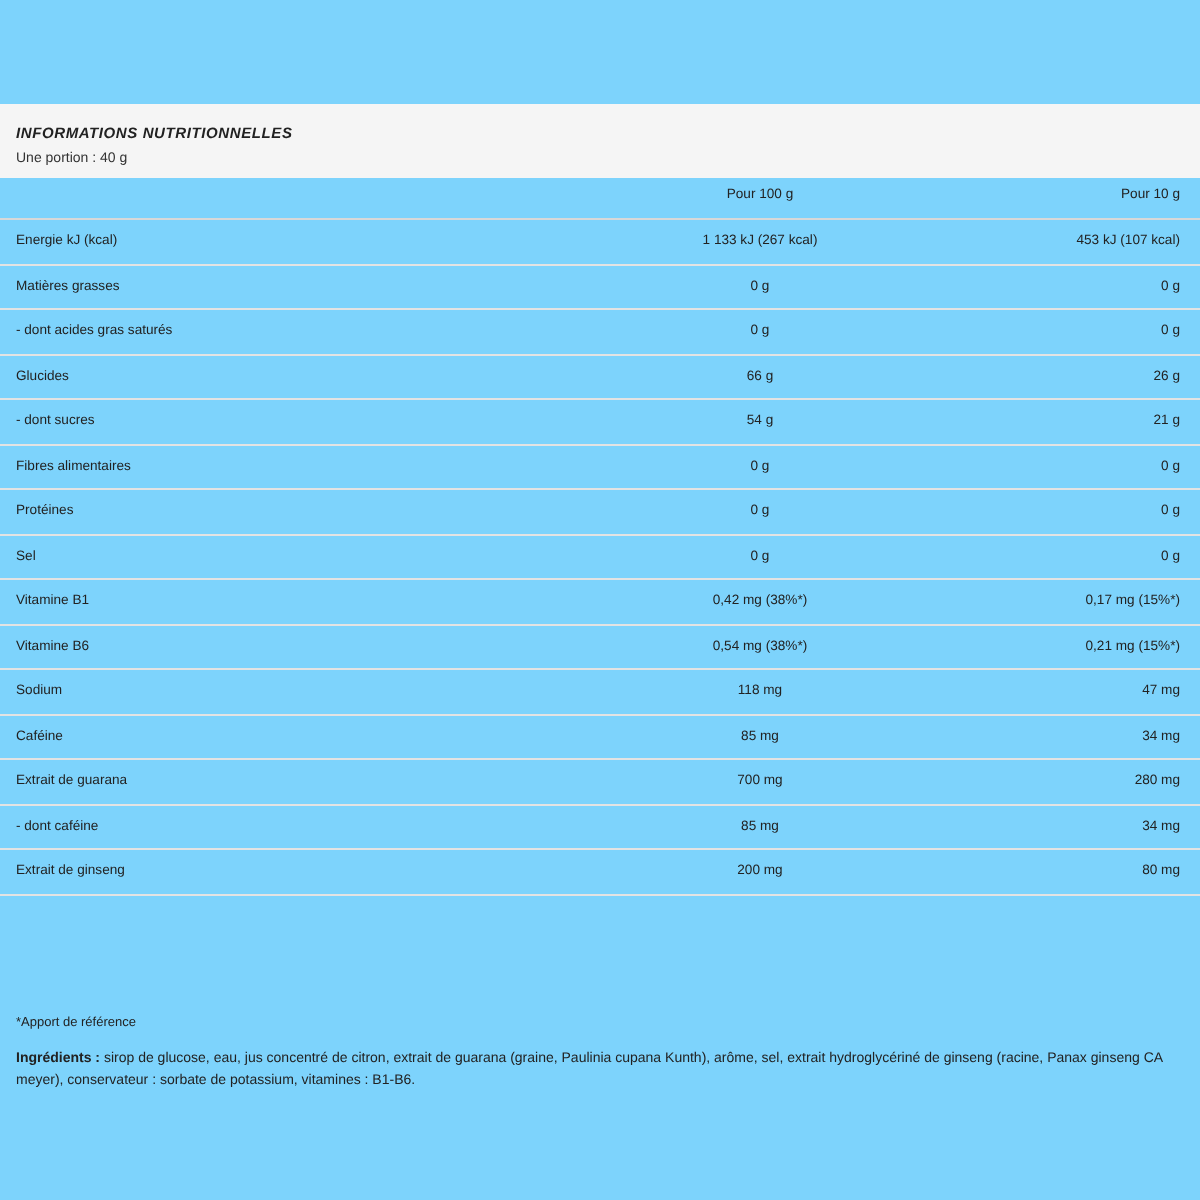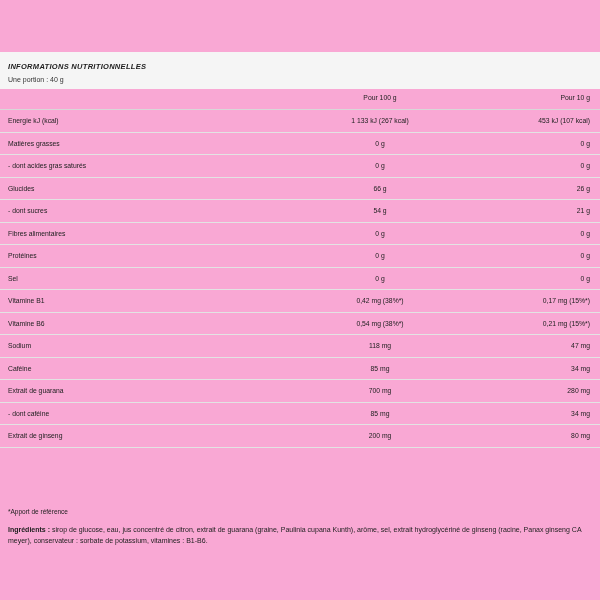--- a/index.html
+++ b/index.html
@@ -9,21 +9,21 @@
     width: 600px;
     height: 600px;
     background: #ffffff;
     font-family: "Liberation Sans", sans-serif;
     color: #222222;
   }
   .page {
     width: 600px;
     height: 600px;
     position: relative;
-    background: #f9a8d4;
+    background: #7dd3fc;
   }
   .nutrition-block {
     position: absolute;
     left: 0;
     top: 52px;
     width: 600px;
     background: #f5f5f5;
     padding: 10px 8px 6px 8px;
   }
   .nut-title {

